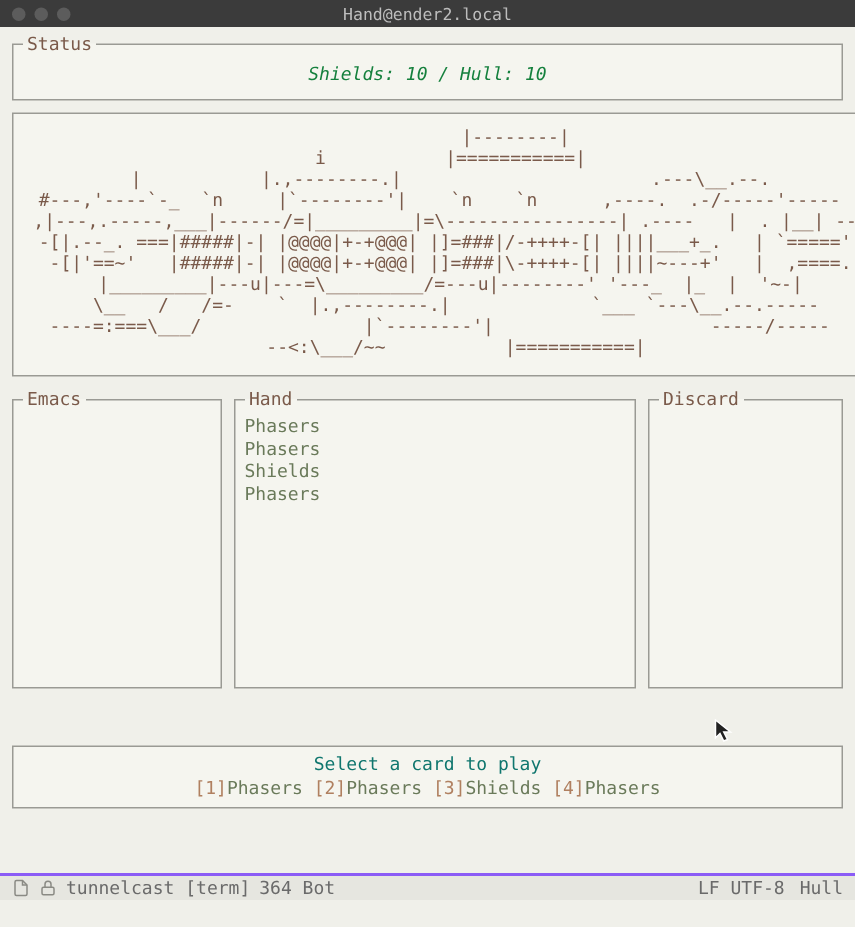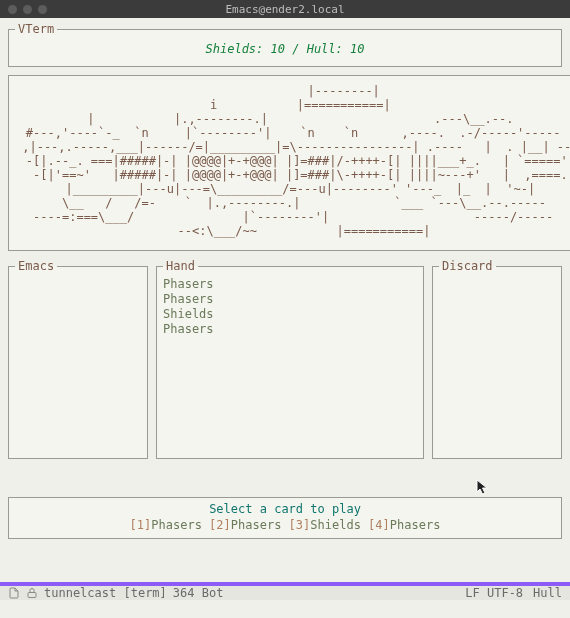--- a/index.html
+++ b/index.html
@@ -92,21 +92,21 @@
     color: #6a7a5a;
     margin-top: 2px;
   }
   .options .idx { color: #b08060; }
   .modeline {
     position: absolute;
     left: 0; right: 0;
     top: 582px;
     height: 18px;
     background: #e6e6e0;
-    border-top: 4px solid #8b5cf6;
+    border-top: 2px solid #8b5cf6;
     display: flex;
     align-items: center;
     padding: 0 8px;
     font-size: 12px;
     color: #6a6a6a;
     gap: 10px;
   }
   .modeline .left { display: flex; align-items: center; gap: 6px; flex: 1; }
   .modeline .right { display: flex; align-items: flex-end; gap: 10px; }
   .ml-icon { width: 12px; height: 12px; display: inline-block; }
@@ -119,27 +119,27 @@
 </style>
 </head>
 <body>
 
 <div class="titlebar">
   <div class="traffic">
     <span></span>
     <span></span>
     <span></span>
   </div>
-  <div class="titlebar-title">Emacs@ender2.local</div>
+  <div class="titlebar-title">Hand@ender2.local</div>
 </div>
 
 <div class="content">
 
   <fieldset class="box">
-    <legend>VTerm</legend>
+    <legend>Status</legend>
     <div class="status-line">Shields: 10  /  Hull: 10</div>
   </fieldset>
 
   <fieldset class="box">
     <pre class="art">              |--------|
   i           |===========|
   |           |.,--------.|                       .---\__.--.
 #---,'----`-_  `n     |`--------'|    `n    `n      ,----.  .-/-----'-----
  ,|---,.-----,___|------/=|_________|=\----------------| .----   |  . |__| --
  -[|.--_. ===|#####|-| |@@@@|+-+@@@| |]=###|/-++++-[| ||||___+_.   | `====='

